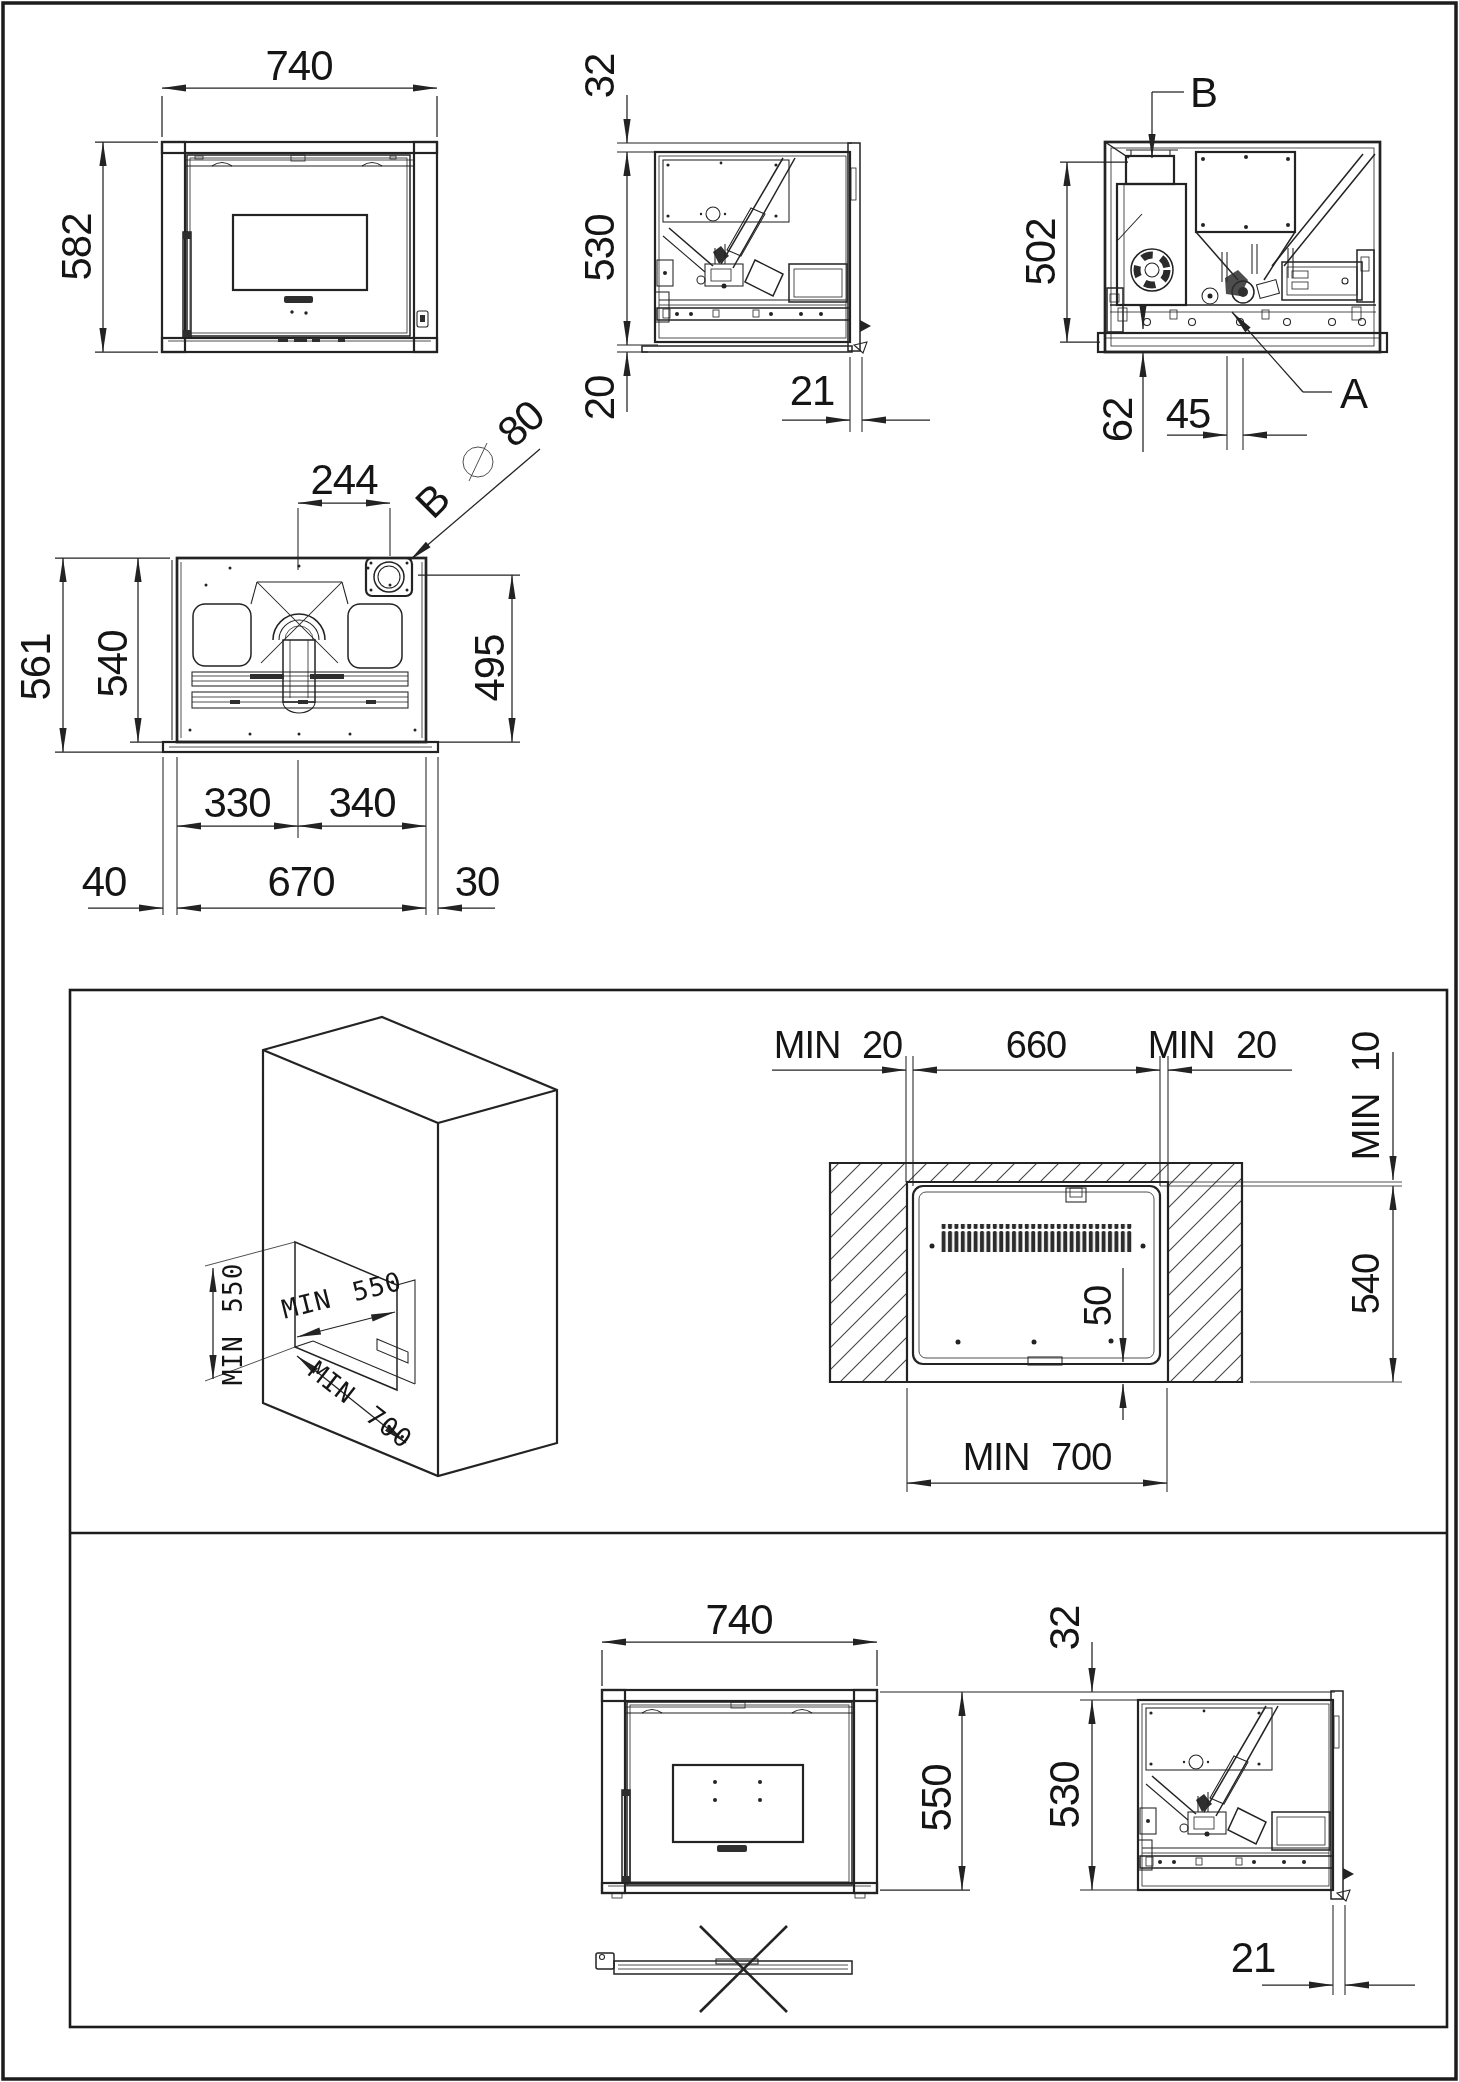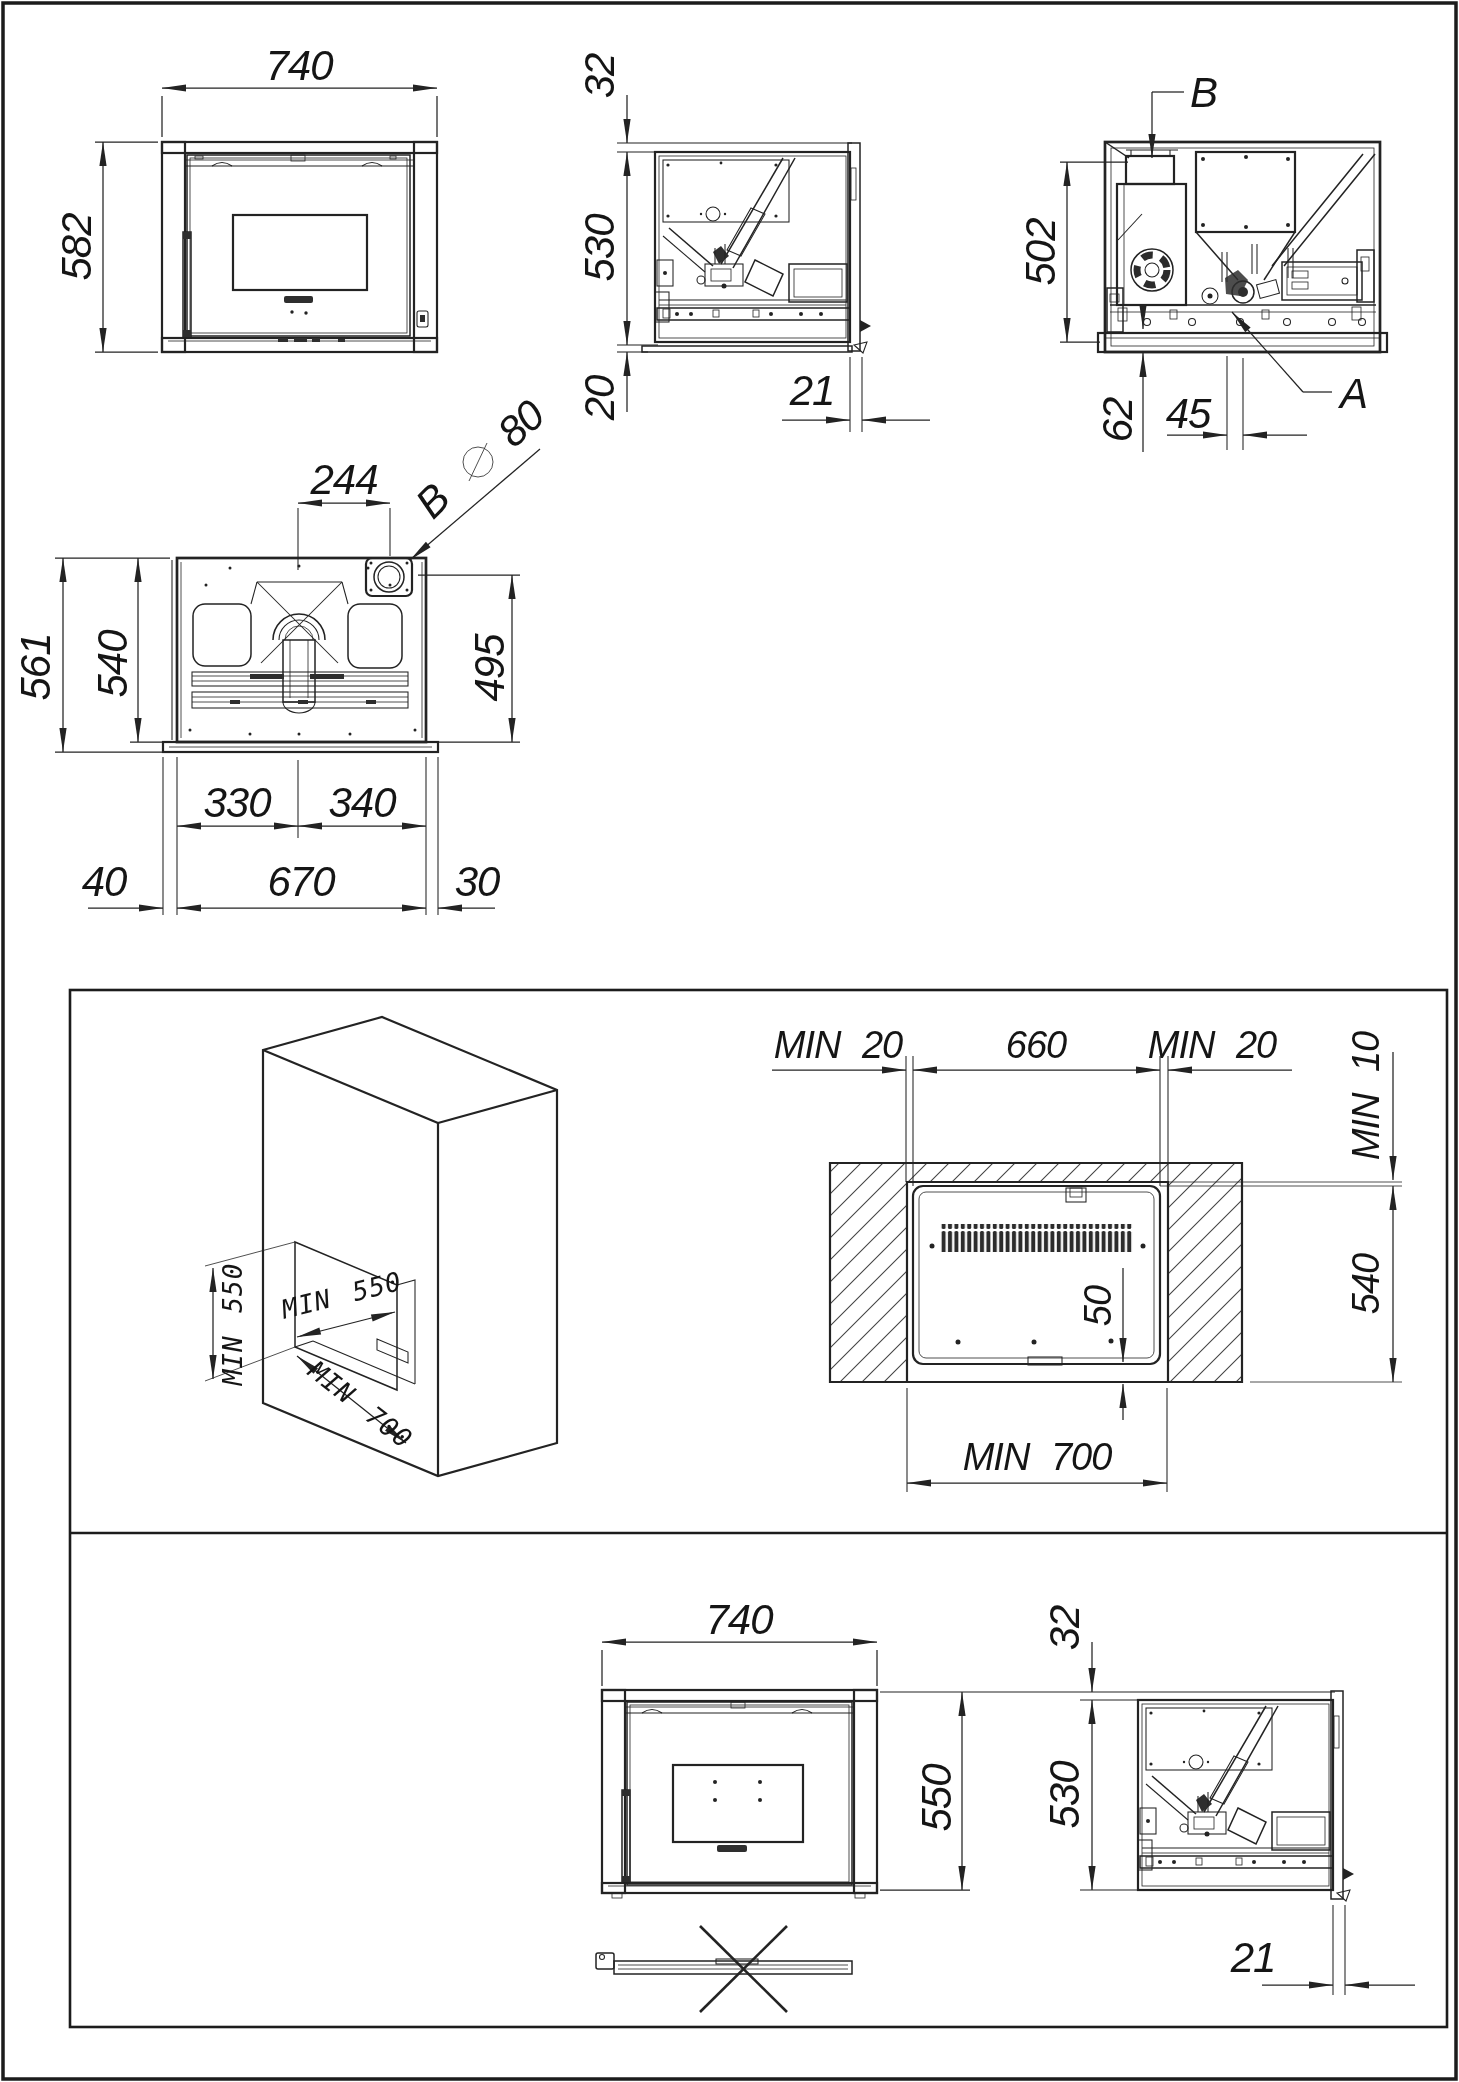--- a/index.html
+++ b/index.html
@@ -1,16 +1,16 @@
 <!DOCTYPE html>
 <html><head>
 <meta charset="utf-8">
 <style>
   html,body{margin:0;padding:0;background:#fff;}
-  .page{position:relative;width:1459px;height:2082px;background:#fff;font-family:"Liberation Sans",sans-serif;font-style:italic;}
+  .page{position:relative;width:1459px;height:2082px;background:#fff;font-family:"Liberation Sans",sans-serif;}
   svg{display:block;}
   .o  {fill:none;stroke:#232323;stroke-width:2.2;stroke-linejoin:miter;}
   .oh {fill:none;stroke:#232323;stroke-width:2.7;}
   .t15{fill:none;stroke:#232323;stroke-width:1.5;}
   .t1 {fill:none;stroke:#232323;stroke-width:1.05;}
   .t08{fill:none;stroke:#232323;stroke-width:0.8;}
   .dm {fill:none;stroke:#232323;stroke-width:1.25;}
   .fD {fill:#2e2e2e;stroke:none;}
   .fB {fill:#232323;stroke:none;}
   text{fill:#151515;}

